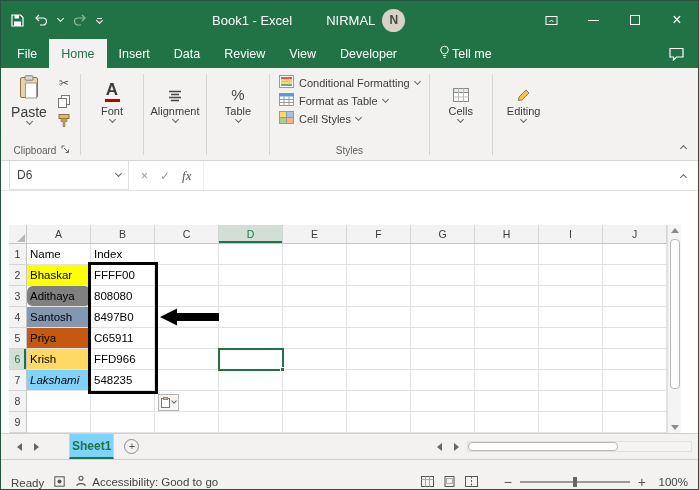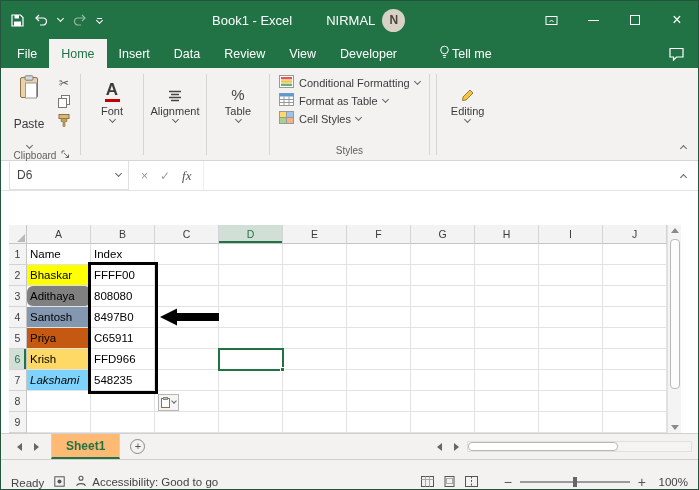--- a/index.html
+++ b/index.html
@@ -29,21 +29,21 @@
   .tab.active{background:#f3f2f1;color:#217346}
   .tellme{display:flex;align-items:center;gap:2px;margin-left:22px;padding:0 8px}
   .comment-btn{margin-left:auto;display:flex;align-items:center;padding:0 14px}
 
   
   .ribbon{height:93px;background:#f3f2f1;border-bottom:1px solid #d8d6d4;display:flex;align-items:stretch;padding:3px 0 0 6px;position:relative;flex:0 0 auto;color:#3b3b3b}
   .vdiv{width:1px;background:#d8d6d4;margin:3px 3px 5px 3px;flex:0 0 auto}
   .rgroup{display:flex;flex-direction:column;flex:0 0 auto}
   .grp-label-row{margin-top:auto;display:flex;align-items:center;justify-content:center;gap:5px;font-size:10px;color:#605e5c;padding:2px 4px 4px 4px}
   .clip-top{display:flex;gap:4px;padding:2px 2px 0 2px}
-  .paste-btn{display:flex;flex-direction:column;align-items:center;width:40px;gap:15px;font-size:12px;padding-top:2px}
+  .paste-btn{display:flex;flex-direction:column;align-items:center;width:40px;gap:2px;font-size:14px;padding-top:2px}
   .mini-col{display:flex;flex-direction:column;justify-content:flex-start;gap:6px;padding-top:3px;width:22px;align-items:center}
   .mini{display:inline-flex;align-items:center;justify-content:center;height:13px}
   .scissors{font-size:12px;color:#555;line-height:1}
   .cbtn{align-items:center;justify-content:flex-start;width:56px;font-size:11px;gap:3px;padding-top:9px}
   .cbtn .cicon{height:22px;display:flex;align-items:flex-end;justify-content:center}
   .big-a{font-size:17px;font-weight:bold;color:#3b3b3b;line-height:1;text-align:center}
   .red-bar{width:15px;height:3px;background:#c00000;margin:1px auto 0}
   .pct{font-size:15px;color:#444;line-height:1}
   .styles-rows{display:flex;flex-direction:column;gap:3px;padding:4px 6px 0 6px}
   .style-btn{display:flex;align-items:center;gap:5px;font-size:11px;white-space:nowrap}
@@ -82,21 +82,21 @@
   .vscroll{width:14px;height:208px;background:#f4f4f4;border-left:1px solid #e0e0e0;display:flex;flex-direction:column;align-items:center;padding:3px 0;flex:0 0 auto}
   .tri-up{width:0;height:0;border-left:4px solid transparent;border-right:4px solid transparent;border-bottom:5px solid #8a8a8a}
   .tri-down{width:0;height:0;border-left:4px solid transparent;border-right:4px solid transparent;border-top:5px solid #8a8a8a}
   .tri-left{width:0;height:0;border-top:4px solid transparent;border-bottom:4px solid transparent;border-right:5px solid #666}
   .tri-right{width:0;height:0;border-top:4px solid transparent;border-bottom:4px solid transparent;border-left:5px solid #666}
   .vthumb{width:10px;height:150px;background:#fdfdfd;border:1px solid #b8b8b8;border-radius:4px;margin-top:6px}
 
   
   .sheetbar{height:26px;background:#f3f2f1;border-top:1px solid #d0d0d0;display:flex;align-items:stretch;flex:0 0 auto;padding-left:10px;font-size:12px}
   .snav{display:flex;align-items:center;padding:0 6px}
-  .sheettab{background:#fdba74;border:1px solid #d0d0d0;border-top:none;border-bottom:2px solid #217346;color:#217346;font-weight:bold;display:flex;align-items:center;padding:0 14px;margin-left:6px}
+  .sheettab{background:#7dd3fc;border:1px solid #d0d0d0;border-top:none;border-bottom:2px solid #217346;color:#217346;font-weight:bold;display:flex;align-items:center;padding:0 2px;margin-left:24px}
   .newsheet{display:flex;align-items:center;margin-left:10px}
   .plus-circle{width:15px;height:15px;border:1px solid #8a8a8a;border-radius:50%;color:#555;display:flex;align-items:center;justify-content:center;font-size:11px;line-height:1}
   .hscroll{width:225px;height:11px;background:#f4f4f4;border:1px solid #e0e0e0;align-self:center;margin:0 6px 0 2px}
   .hthumb{width:150px;height:9px;background:#fdfdfd;border:1px solid #b8b8b8;border-radius:4px}
 
   
   .statusbar{height:30px;background:#f3f2f1;border-top:1px solid #d0cfcd;display:flex;align-items:flex-end;flex:0 0 auto;padding:0 10px;font-size:11.5px;color:#444;gap:10px}
   .acc{display:flex;align-items:center;gap:5px}
   .views{margin-left:auto;display:flex;align-items:center;gap:9px}
   .zoom{display:flex;align-items:center;gap:8px;margin-left:16px}
@@ -293,20 +293,31 @@
           <span>Cell Styles</span>
           <span class="chev"></span>
         </div>
       </div>
       <div class="grp-label-row">
           <span>Styles</span>
         </div>
     </div>
     <div class="vdiv"></div>
 
+    <div class="rgroup cbtn">
+      <div class="cicon">
+        <svg width="16" height="14" viewBox="0 0 16 14">
+            <rect x="0.5" y="0.5" width="15" height="13" fill="#fff" stroke="#888"></rect>
+            <rect x="0.5" y="0.5" width="15" height="4" fill="#e2efda" stroke="#888"></rect>
+            <path d="M0.5 9 H15.5 M5.5 0.5 V13.5 M10.5 0.5 V13.5" stroke="#bbb"></path>
+          </svg>
+      </div>
+      <span>Cells</span>
+      <span class="chev"></span>
+    </div>
     <div class="vdiv"></div>
 
     <div class="rgroup cbtn">
       <div class="cicon">
         <svg width="14" height="14" viewBox="0 0 14 14">
             <path d="M9 2 L12 5 L5 12 L1.5 12.5 L2 9 Z" fill="#f4c542" stroke="#9c7c2d"></path>
             <path d="M9 2 L12 5" stroke="#777"></path>
           </svg>
       </div>
       <span>Editing</span>

